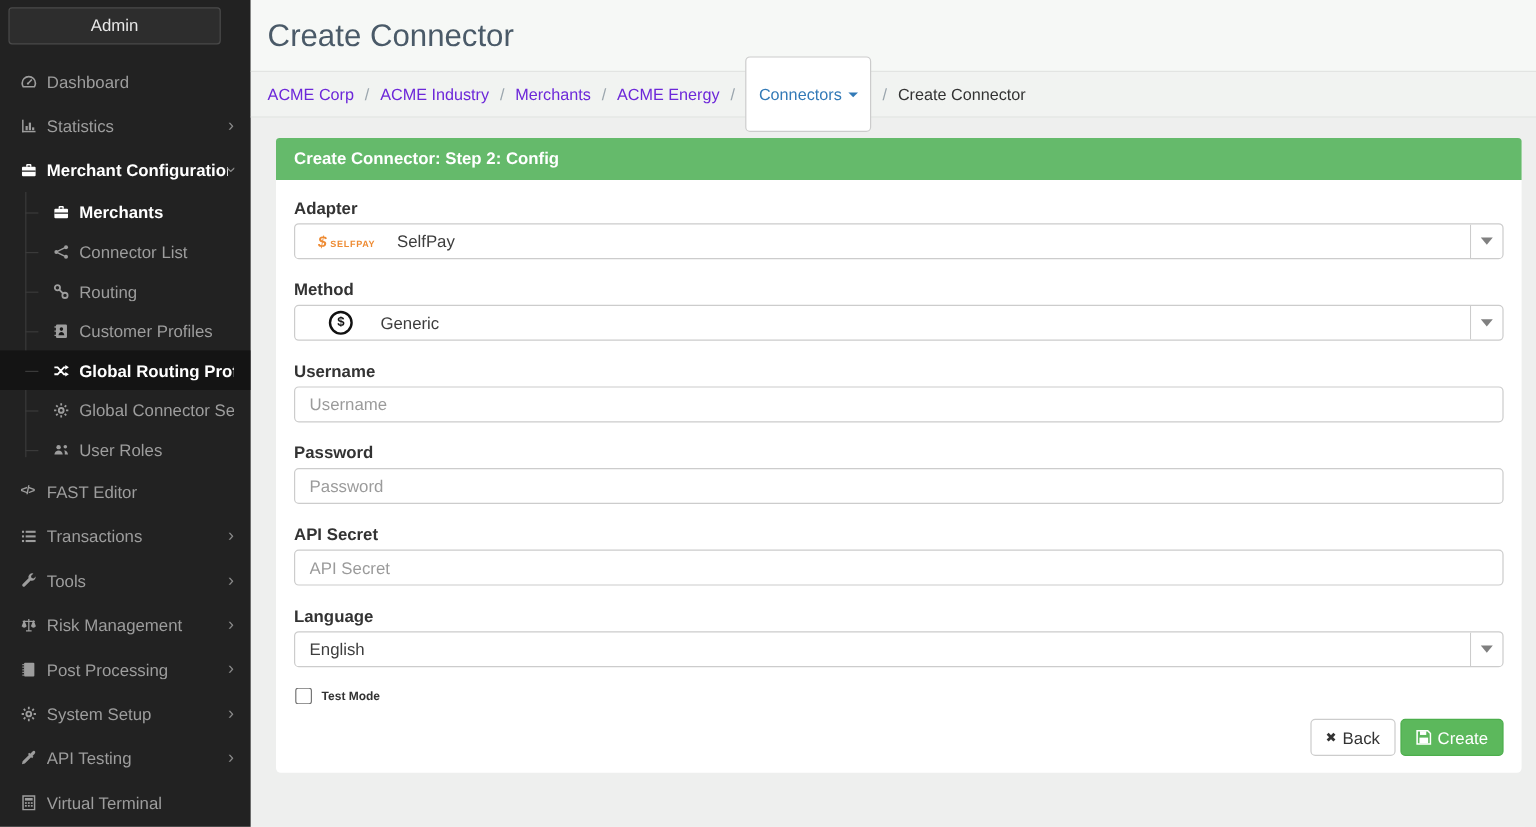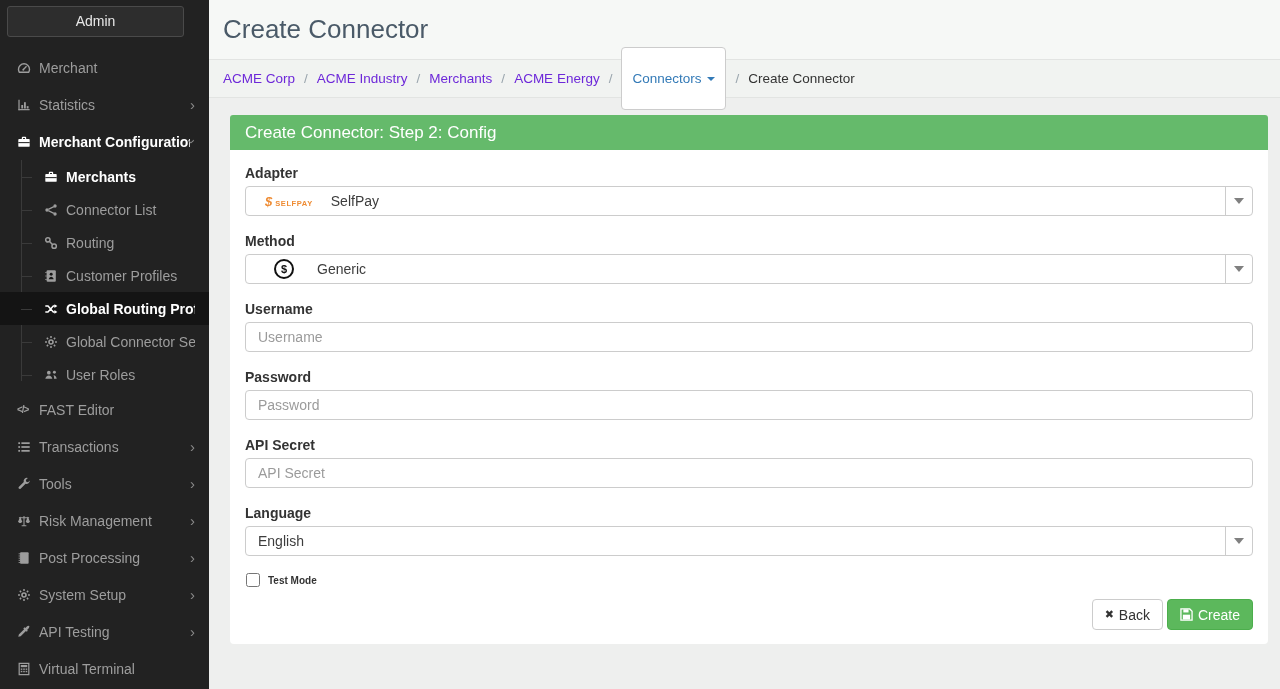--- a/index.html
+++ b/index.html
@@ -34,21 +34,21 @@
                     padding-left:14px; font-size:13.5px; }
   .breadcrumb-bar a { color:#6d28d9; text-decoration:none; cursor:pointer; }
   .bc-sep { color:#9aa5ad; margin:0 9px; }
   .bc-dropdown { display:inline-flex; align-items:center; gap:6px; background:#fff; border:1px solid #ccc; border-radius:4px;
                  color:#337ab7; font-size:13.5px; padding:23px 10px; cursor:pointer; font-family:inherit; }
   .bc-caret { width:0; height:0; border-left:4px solid transparent; border-right:4px solid transparent; border-top:4px solid #337ab7; }
   .bc-current { color:#333; }
 
   
   .panel { margin:17px 12px 0 21px; background:#fff; border-radius:4px; }
-  .panel-heading { background:#65ba6b; color:#fff; font-size:17px; font-weight:400; padding:9px 15px; line-height:17px;
+  .panel-heading { background:#65ba6b; color:#fff; font-size:14px; font-weight:700; padding:9px 15px; line-height:17px;
                    border-radius:3px 3px 0 0; }
   .panel-body { padding:15px 15px 14px 15px; }
   .form-group { margin-bottom:17px; }
   .form-label { display:block; font-weight:bold; font-size:14px; color:#333; margin-bottom:4px; line-height:17px; }
   .text-input { width:100%; height:30px; border:1px solid #ccc; border-radius:4px; padding:0 12px; font-size:14px;
                 color:#555; font-family:inherit; background:#fff; }
   .text-input::placeholder { color:#9b9b9b; opacity:1; }
   .select-box { position:relative; width:100%; height:30px; border:1px solid #ccc; border-radius:4px; background:#fff;
                 display:flex; align-items:center; cursor:pointer; }
   .select-caret-box { position:absolute; right:0; top:0; bottom:0; width:27px; border-left:1px solid #ccc;
@@ -81,21 +81,21 @@
   <button class="admin-btn">Admin</button>
   <nav>
       <div class="nav-item">
         <span class="nav-icon">
           <svg viewBox="0 0 16 16">
             <path d="M8 3.2A6.3 6.3 0 0 0 1.7 9.5c0 1.3.4 2.5 1 3.4h10.6c.6-.9 1-2.1 1-3.4A6.3 6.3 0 0 0 8 3.2z" fill="none" stroke="currentColor" stroke-width="1.6"></path>
             <path d="M7.3 9.8 10.9 6" stroke="currentColor" stroke-width="1.5"></path>
             <circle cx="7.2" cy="9.9" r="1.1" fill="currentColor"></circle>
           </svg>
         </span>
-        <span class="nav-label">Merchant</span>
+        <span class="nav-label">Dashboard</span>
       </div>
       <div class="nav-item">
         <span class="nav-icon">
           <svg viewBox="0 0 16 16" fill="currentColor">
             <rect x="1.6" y="2" width="1.4" height="12"></rect>
             <rect x="1.6" y="12.6" width="12.8" height="1.4"></rect>
             <rect x="4.9" y="8" width="2.1" height="4"></rect>
             <rect x="8" y="4.8" width="2.1" height="7.2"></rect>
             <rect x="11.1" y="9.3" width="2.1" height="2.7"></rect>
           </svg>

